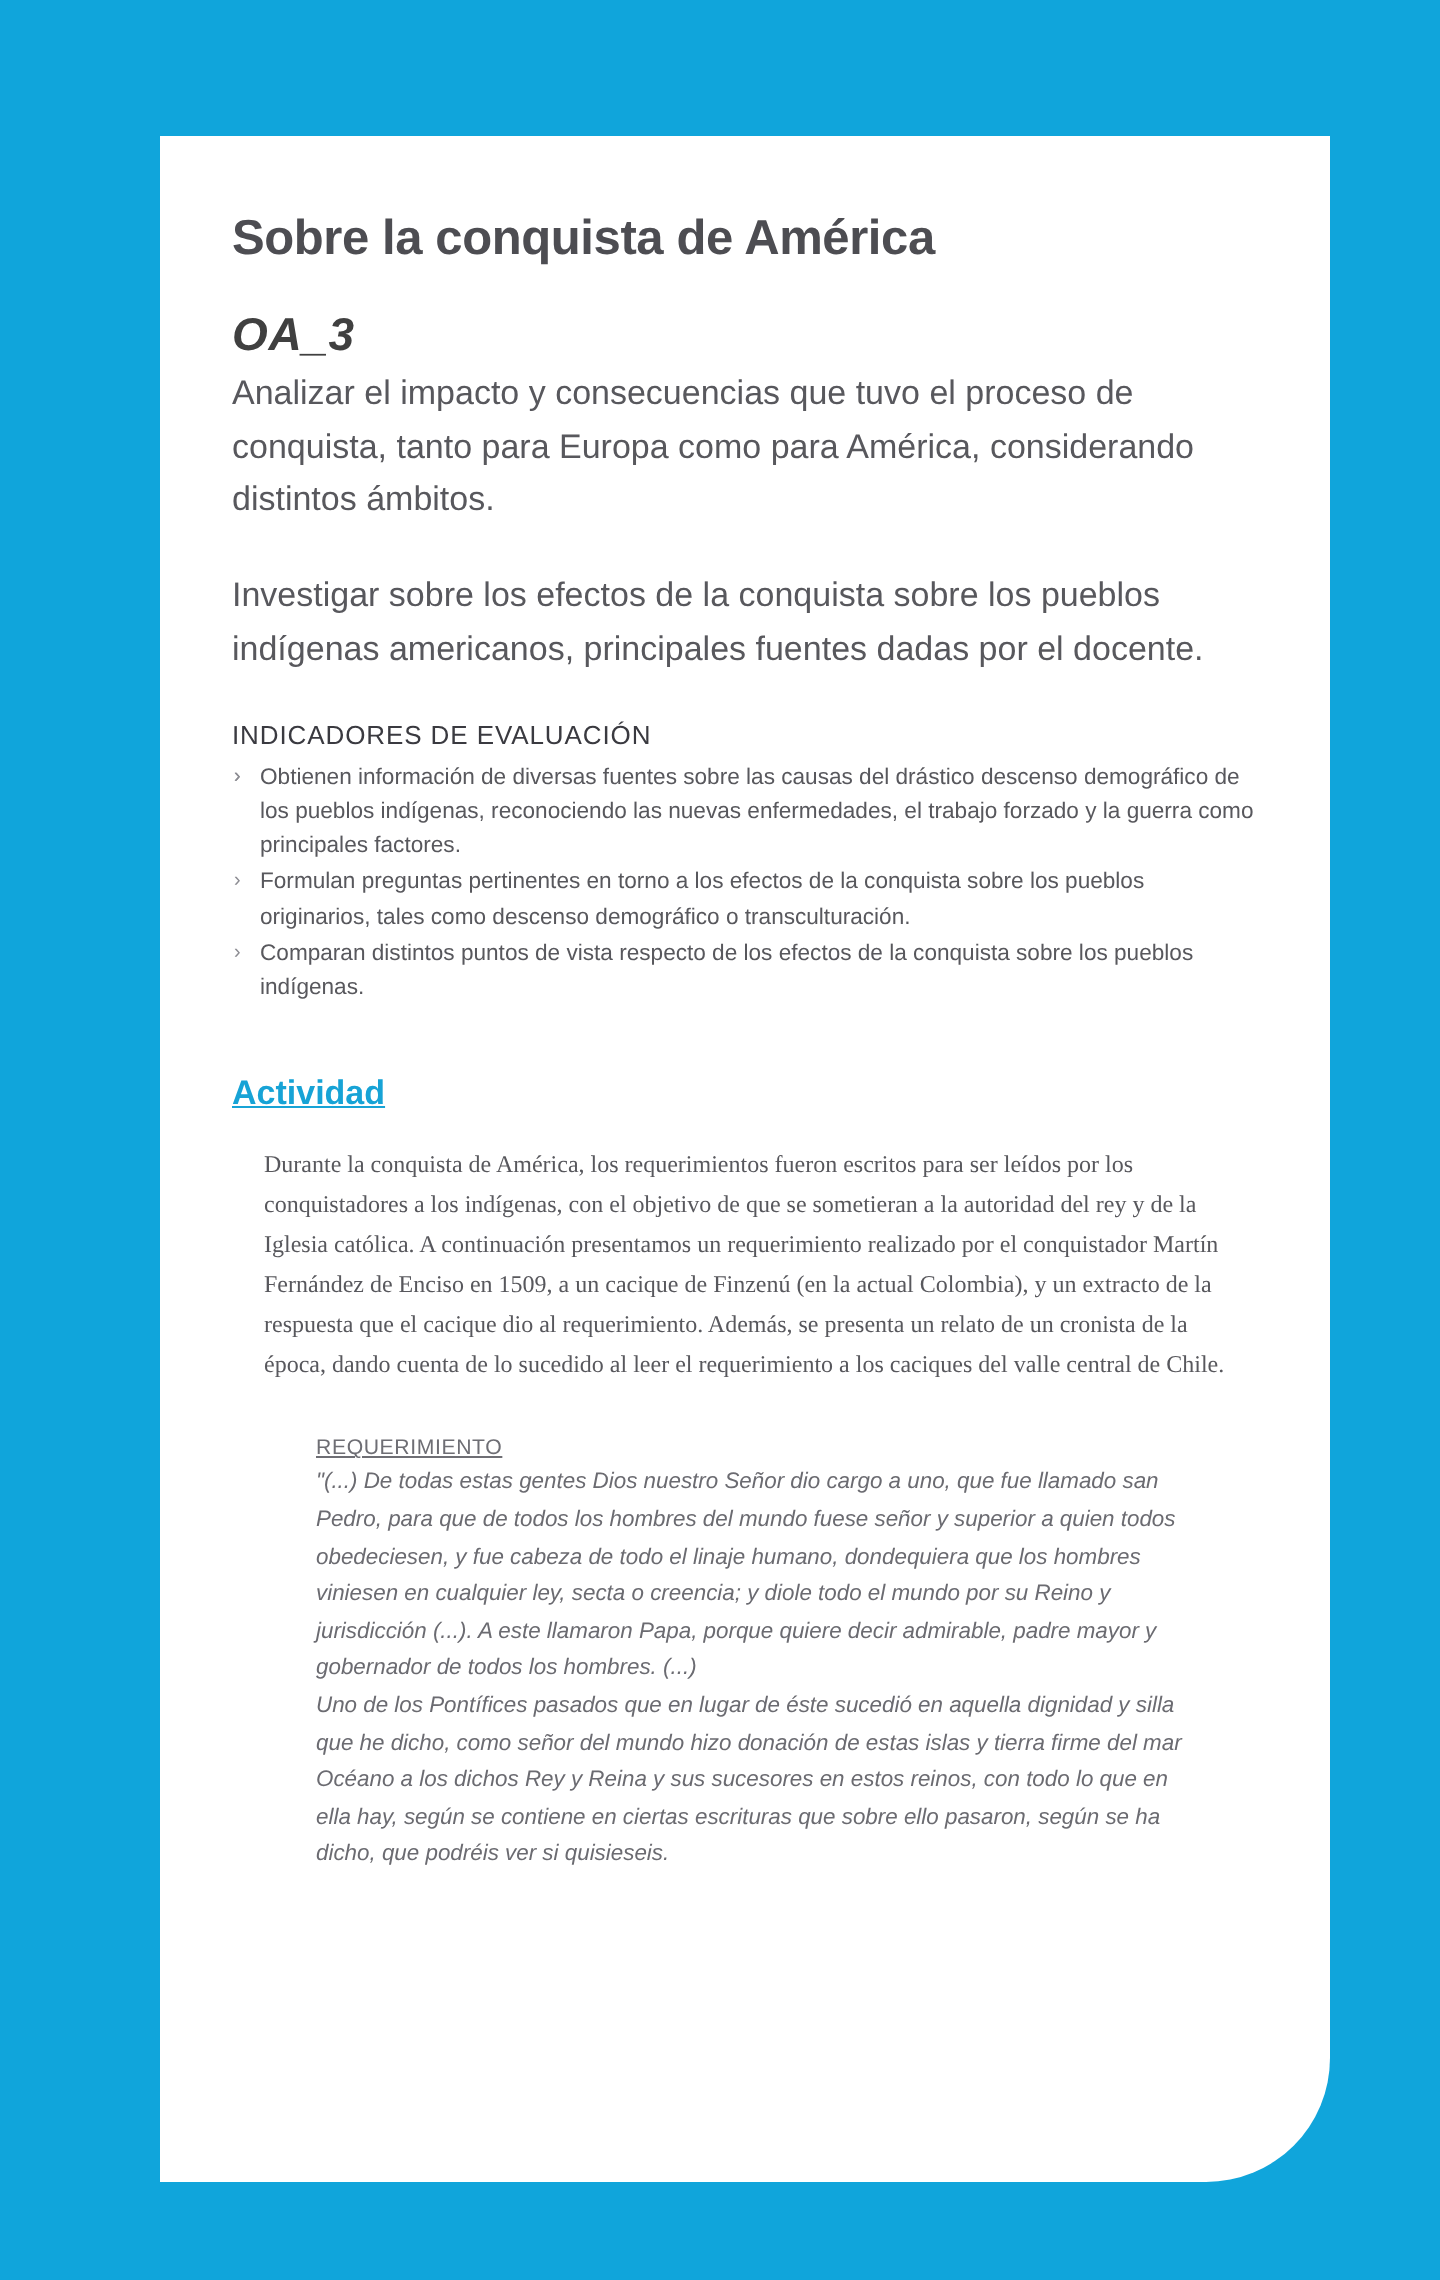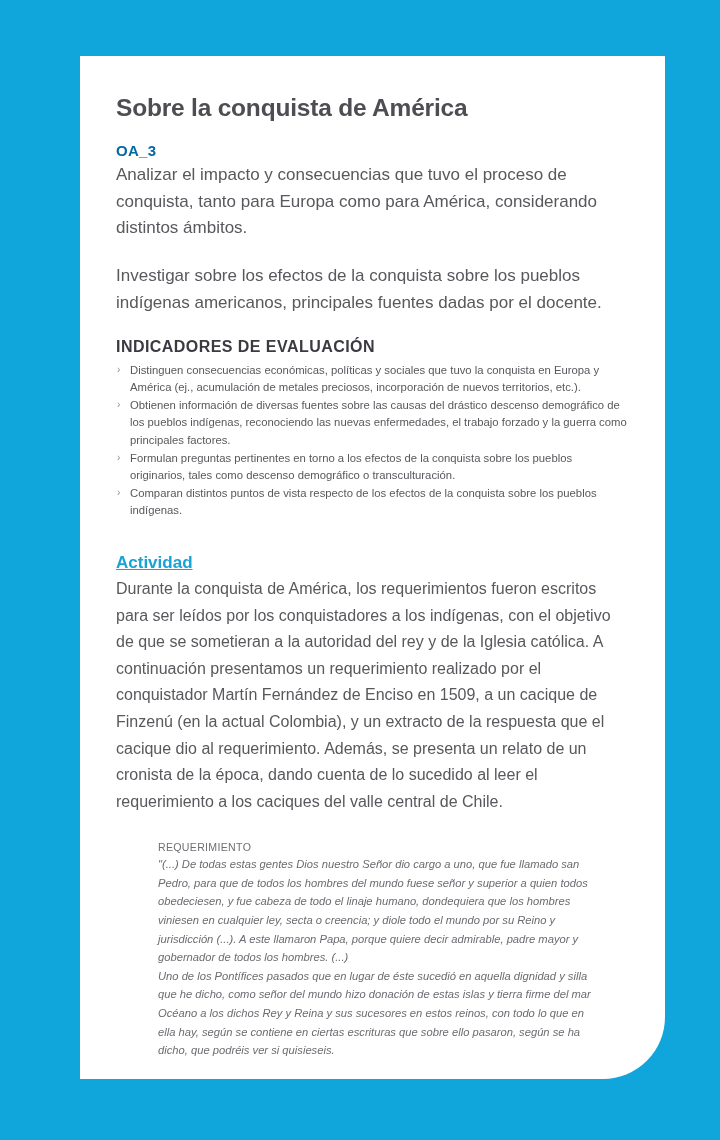--- a/index.html
+++ b/index.html
@@ -10,58 +10,59 @@
     width: 720px;
     height: 1140px;
     background: #10a5db;
     font-family: "Liberation Sans", sans-serif;
     overflow: hidden;
   }
 
   .page-sheet {
     position: absolute;
     left: 80px;
-    top: 56px;
+    top: 68px;
     width: 585px;
     height: 1023px;
     background: #ffffff;
     border-bottom-right-radius: 62px;
     box-sizing: border-box;
     padding: 38px 36px 0 36px;
     overflow: hidden;
   }
 
   .page-title {
     font-size: 24.5px;
     font-weight: bold;
     color: #4d4d52;
     letter-spacing: -0.2px;
     margin: 0 0 20px 0;
     line-height: 1.15;
   }
 
   .oa-heading {
-    font-size: 15px;
+    font-size: 23px;
     font-weight: bold;
-    color: #0369a1;
+    color: #404040;
     letter-spacing: 0.3px;
     margin: 0 0 3px 0;
+    font-style: italic;
   }
 
   .oa-body {
     font-size: 17px;
     color: #58585d;
     line-height: 1.55;
     margin: 0 0 22px 0;
     max-width: 500px;
   }
 
   .section-label {
-    font-size: 16px;
-    font-weight: bold;
+    font-size: 13px;
+    font-weight: normal;
     color: #3a3a40;
     letter-spacing: 0.45px;
     margin: 0 0 6px 0;
   }
 
   ul.indicator-list {
     list-style: none;
     margin: 0 0 20px 0;
     padding: 0;
   }
@@ -85,37 +86,39 @@
 
   .activity-heading {
     font-size: 17px;
     font-weight: bold;
     color: #17a3d6;
     margin: 34px 0 3px 0;
     text-decoration: underline;
   }
 
   .activity-para {
-    font-size: 16px;
+    font-size: 12px;
     color: #58585d;
     line-height: 1.66;
-    margin: 0;
+    margin: 16px;
     max-width: 512px;
+    font-family: Liberation Serif, serif;
   }
 
   .quote-block {
     margin: 26px 0 0 42px;
     max-width: 440px;
   }
 
   .quote-label {
     font-size: 10.6px;
     color: #6e6e74;
     letter-spacing: 0.3px;
     margin: 0 0 2px 0;
+    text-decoration: underline;
   }
 
   .quote-text {
     font-size: 11.2px;
     font-style: italic;
     color: #6b6b71;
     line-height: 1.66;
     margin: 0;
   }
 </style>
@@ -133,21 +136,20 @@
 
   <div>
     <p class="oa-body">Investigar sobre los efectos de la conquista sobre los pueblos indígenas americanos, principales fuentes dadas por el docente.</p>
   </div>
 
   <div class="section-label">INDICADORES DE EVALUACIÓN</div>
 
   <ul class="indicator-list">
     <li>
       <span class="chev">›</span>
-      <span>Distinguen consecuencias económicas, políticas y sociales que tuvo la conquista en Europa y América (ej., acumulación de metales preciosos, incorporación de nuevos territorios, etc.).</span>
     </li>
     <li>
       <span class="chev">›</span>
       <span>Obtienen información de diversas fuentes sobre las causas del drástico descenso demográfico de los pueblos indígenas, reconociendo las nuevas enfermedades, el trabajo forzado y la guerra como principales factores.</span>
     </li>
     <li>
       <span class="chev">›</span>
       <span>Formulan preguntas pertinentes en torno a los efectos de la conquista sobre los pueblos originarios, tales como descenso demográfico o transculturación.</span>
     </li>
     <li>

